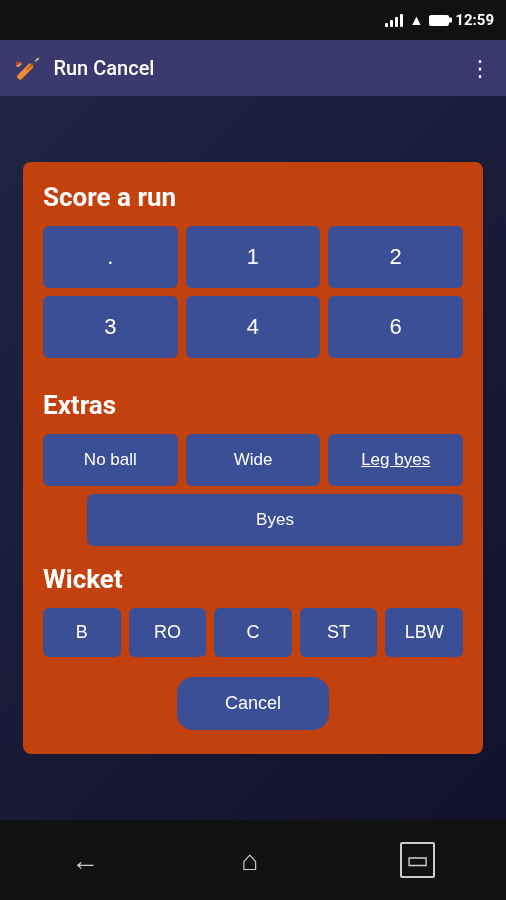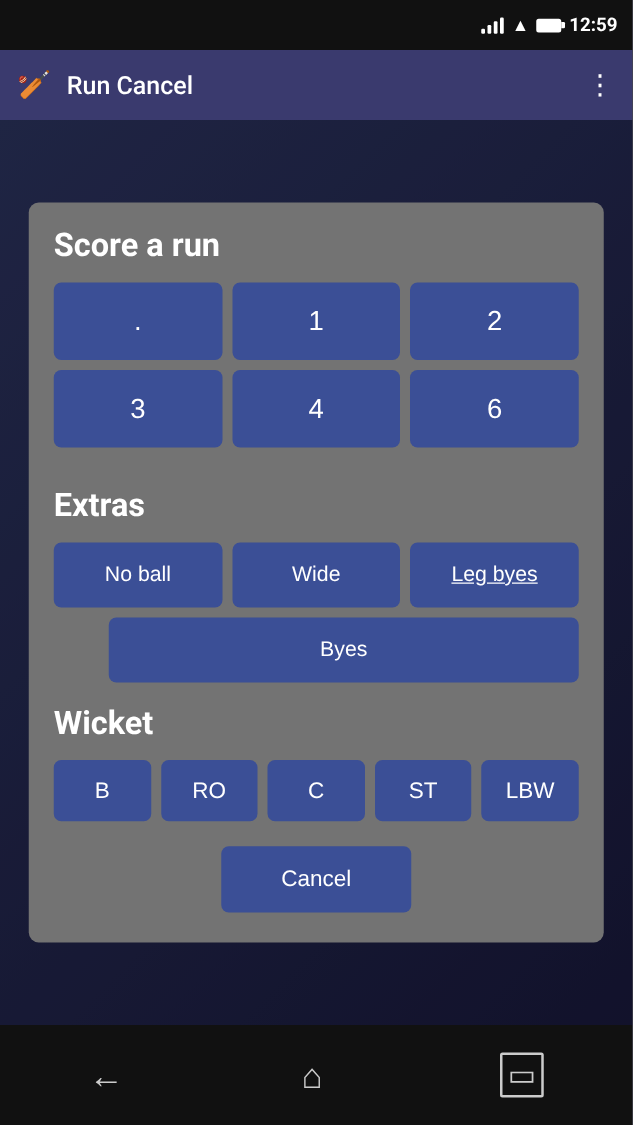--- a/index.html
+++ b/index.html
@@ -87,21 +87,21 @@
       right: 0;
       bottom: 80px;
       background: rgba(0,0,0,0.3);
       display: flex;
       align-items: center;
       justify-content: center;
     }
 
     
     .dialog {
-      background: #737373;
+      background: #c2410c;
       border-radius: 8px;
       width: 460px;
       padding: 20px 20px 24px 20px;
     }
 
     .section-title {
       color: white;
       font-size: 26px;
       font-weight: bold;
       margin-bottom: 14px;
@@ -150,21 +150,21 @@
     .cancel-wrap {
       display: flex;
       justify-content: center;
       margin-top: 20px;
     }
 
     .cancel-btn {
       background: #3b4f96;
       color: white;
       border: none;
-      border-radius: 6px;
+      border-radius: 16px;
       padding: 16px 48px;
       font-size: 18px;
       cursor: pointer;
     }
 
     
     .nav-bar {
       position: absolute;
       bottom: 0;
       left: 0;

